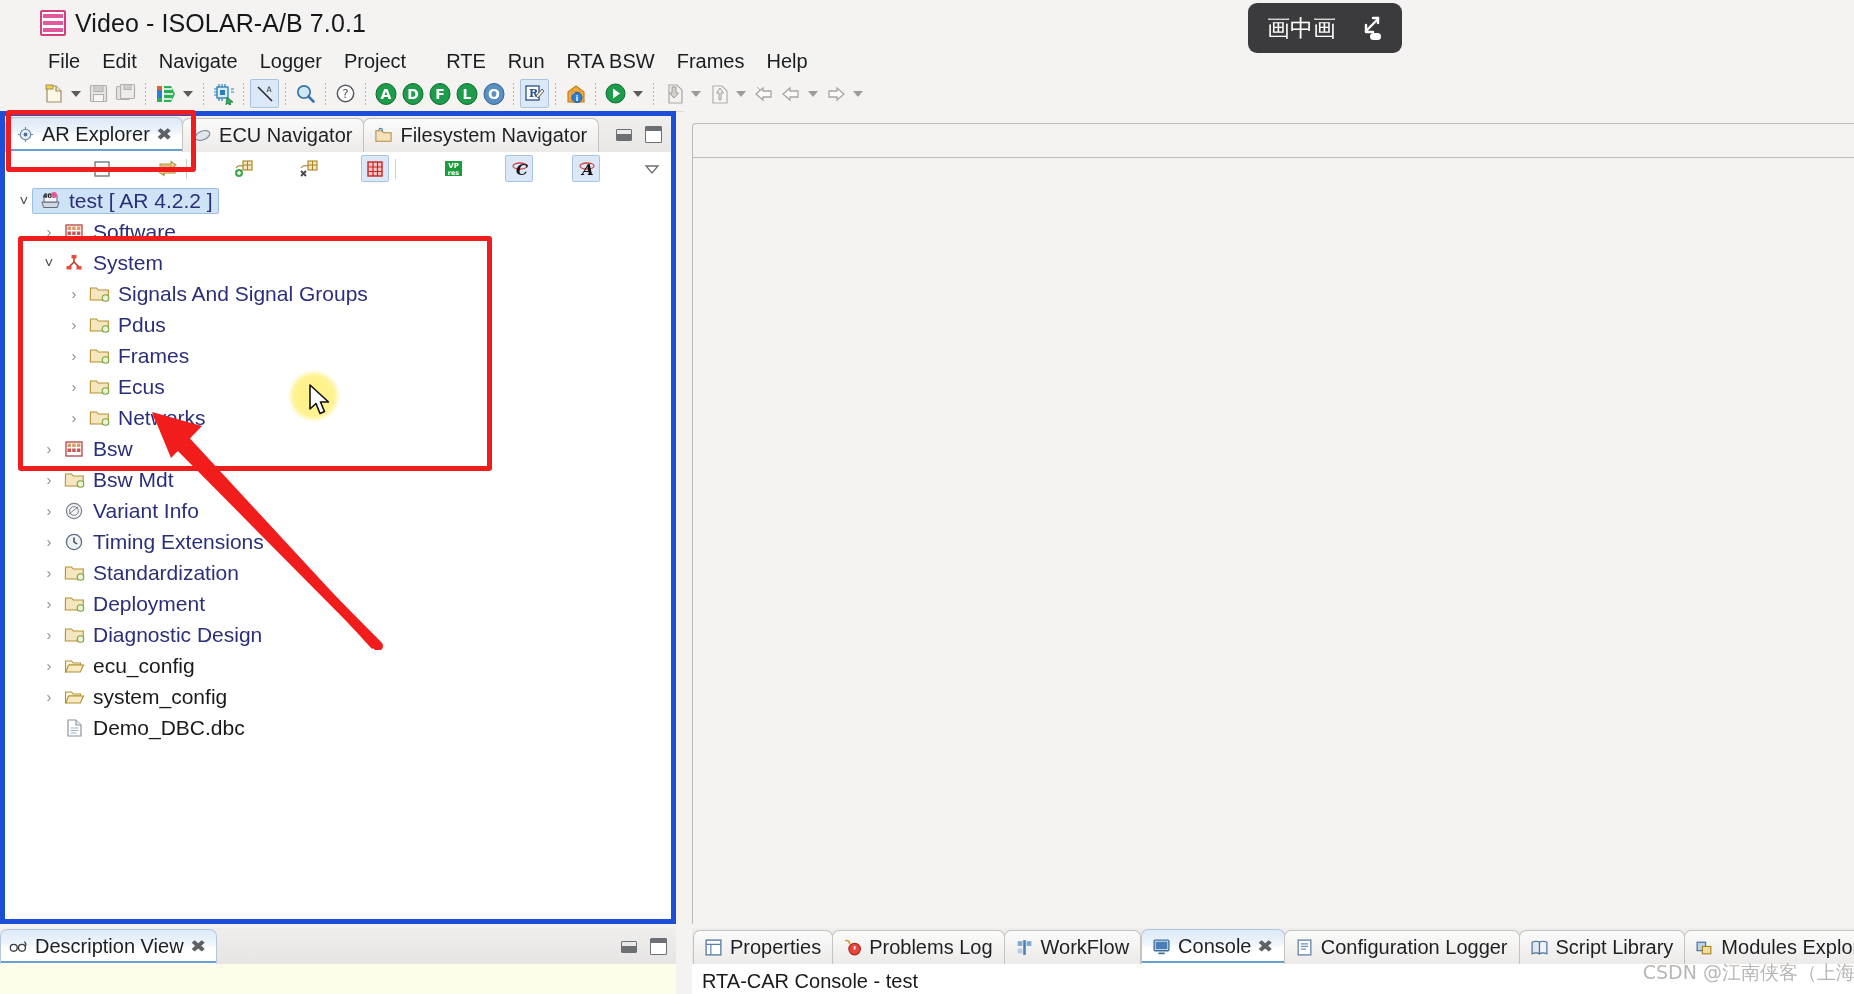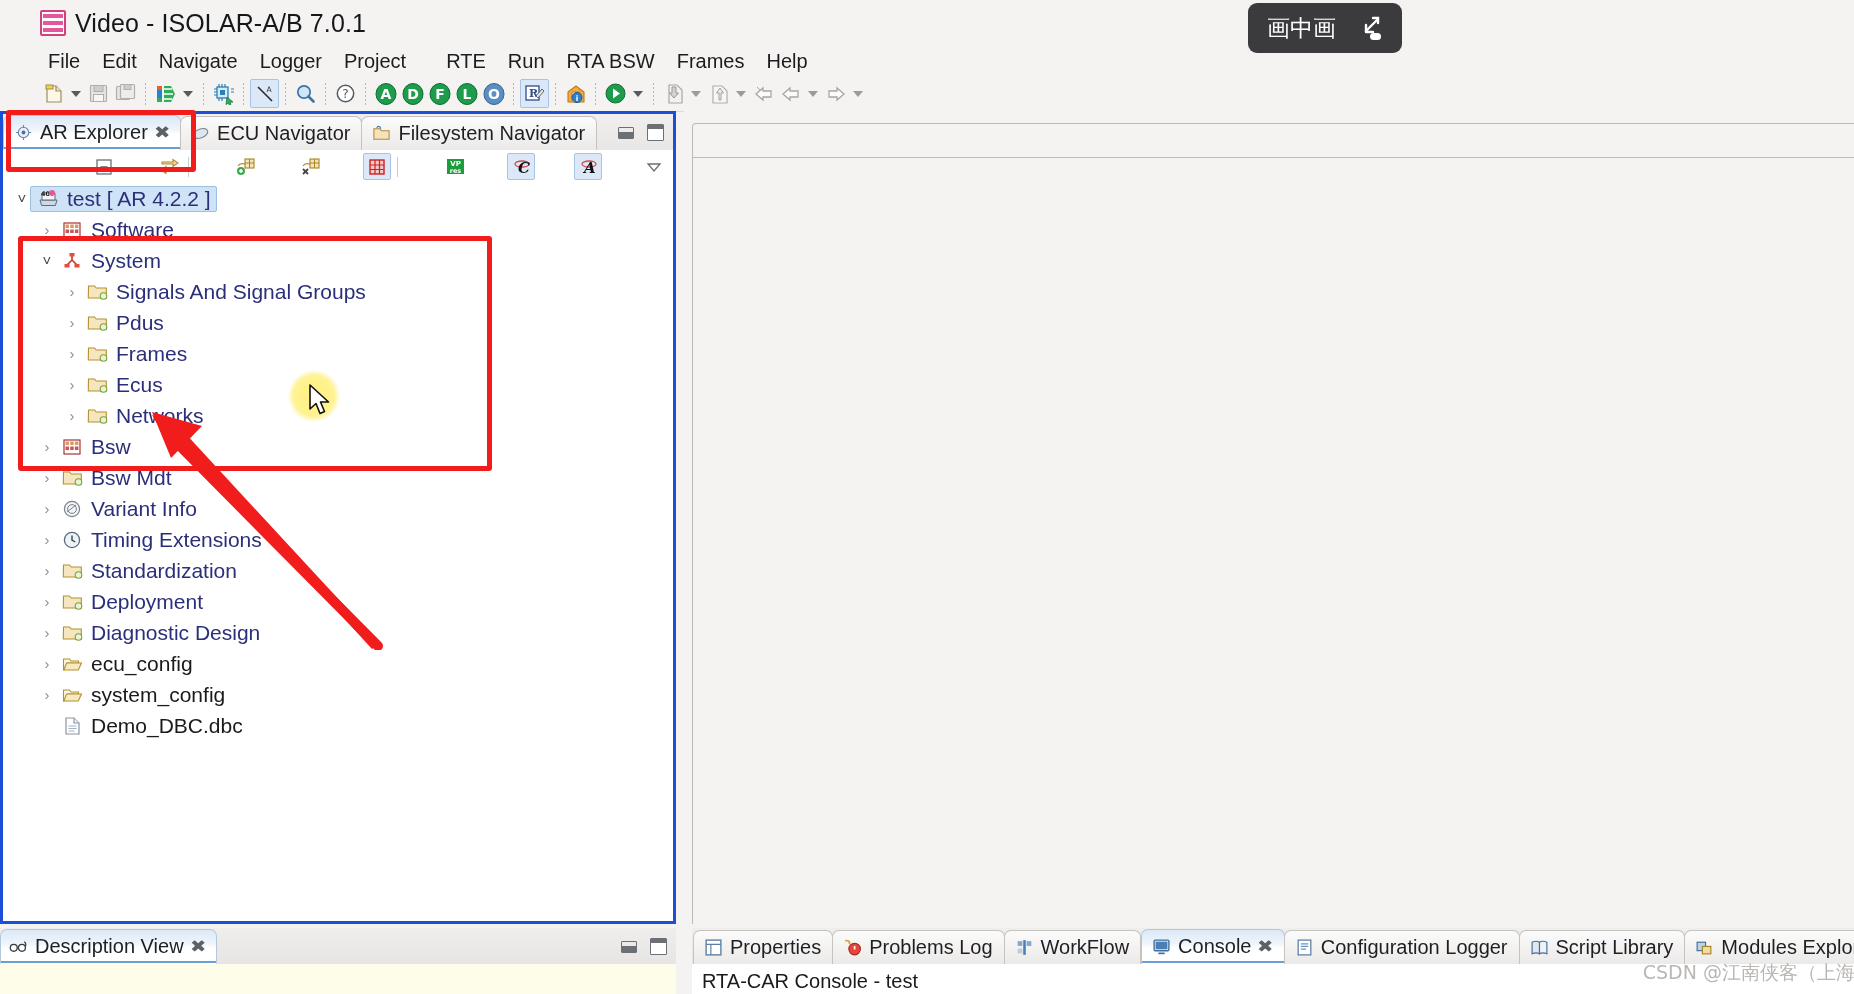--- a/index.html
+++ b/index.html
@@ -367,21 +367,21 @@
       <path d="M26 6L14 18" fill="none" stroke="#fff" stroke-width="2.4" stroke-linecap="round"></path>
       <path d="M14 12v7h7" fill="none" stroke="#fff" stroke-width="2.4" stroke-linecap="round" stroke-linejoin="round"></path>
       <rect x="18" y="20" width="11" height="7" rx="3.5" fill="#fff"></rect>
     </svg>
   </div>
 
   <div class="workbench">
 
     <div class="left-col">
 
-      <div class="part" style="left:0;top:0;right:4px;bottom:70px;border:3px solid #1d4ed8;background:#fff;">
+      <div class="part" style="left:0;top:0;right:4px;bottom:70px;border:5px solid #1d4ed8;background:#fff;">
         <div class="part-tabs">
           <div class="tab active">
             <svg class="tab-ico" viewBox="0 0 20 20">
               <circle cx="10" cy="10" r="5.5" fill="#eaf0f8" stroke="#6d86a8" stroke-width="1.2"></circle>
               <path d="M10 2v3M10 15v3M2 10h3M15 10h3" stroke="#6d86a8" stroke-width="1.2"></path>
               <circle cx="10" cy="10" r="2" fill="#4b6e9e"></circle>
             </svg>
             <span>AR Explorer</span>
             <span class="close">✖</span>
           </div>

